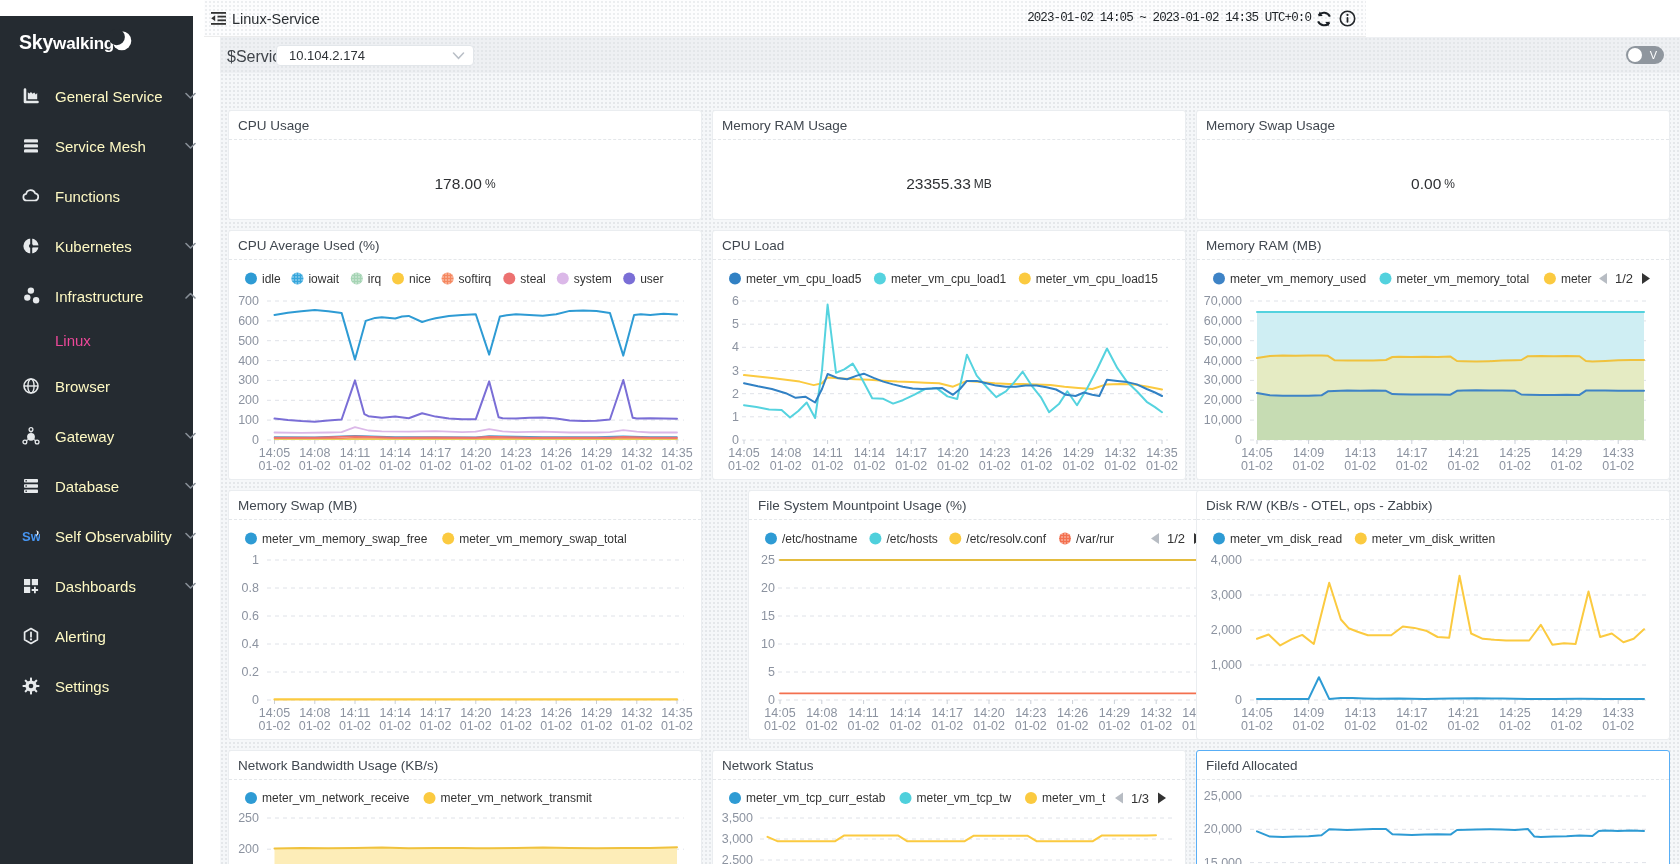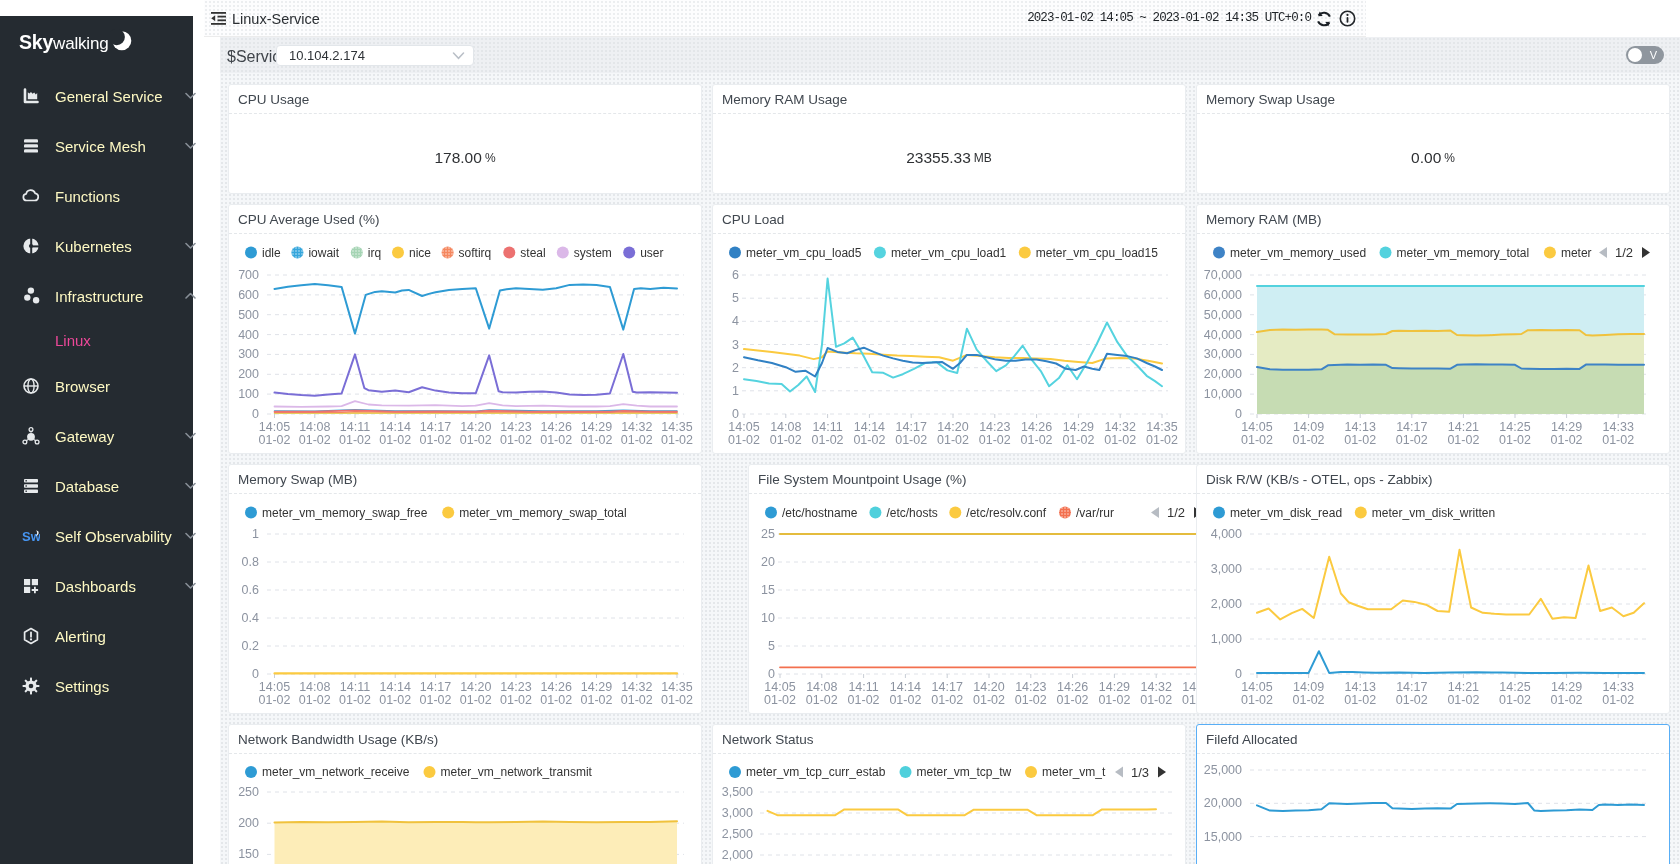--- a/index.html
+++ b/index.html
@@ -1,18 +1,18 @@
 <!DOCTYPE html>
 <html><head><meta charset="utf-8"><style>
 * { margin:0; padding:0; box-sizing:border-box; }
 html,body { width:1680px; height:864px; overflow:hidden; font-family:"Liberation Sans",sans-serif; }
 #sidebar { position:fixed; left:0; top:16px; width:193px; height:864px; background:#252b31; z-index:5; }
 #logo { position:absolute; left:19px; top:15px; color:#fff; white-space:nowrap; display:flex; align-items:baseline; }
 #logo .l1 { font-size:19.5px; font-weight:600; letter-spacing:-0.2px; }
-#logo .l2 { font-size:17px; font-weight:400; letter-spacing:-0.2px; }
+#logo .l2 { font-size:17px; font-weight:700; letter-spacing:-0.2px; }
 #moon { position:absolute; left:110px; top:13px; }
 .nav { position:absolute; left:0; width:220px; height:50px; display:flex; align-items:center; }
 .nav .ni { position:absolute; left:22px; top:50%; transform:translateY(-50%); width:18px; height:18px; }
 .nav .lbl { position:absolute; left:55px; font-size:15px; color:#fef9c3; }
 .nav .chev { position:absolute; right:24px; top:50%; transform:translateY(-50%); }
 .nav.sub { height:44px; }
 #header { position:fixed; left:204px; top:0; width:1162px; height:37px; background-color:#fdfdfe;
   background-image:radial-gradient(circle, #eceef0 0.8px, rgba(0,0,0,0) 0.8px); background-size:4px 4px;
   border-bottom:1px solid #ececec; z-index:4; }
 #htitle { position:absolute; left:28px; top:11px; font-size:14.5px; font-weight:500; color:#2b2f33; }
@@ -25,21 +25,21 @@
 #tlabel { position:absolute; left:7px; top:11px; font-size:16px; color:#3f444a; }
 #tsel { position:absolute; left:56px; top:8px; width:198px; height:21px; background:#fff; border:1px solid #e2e6ea; border-radius:4px; font-size:13px; color:#2e3236; line-height:19px; padding-left:12px; }
 #tsel svg { position:absolute; right:8px; top:6px; }
 #toggle { position:absolute; right:16px; top:9px; width:38px; height:18px; border-radius:9px; background:#8f969e; }
 #toggle .knob { position:absolute; left:2px; top:2px; width:14px; height:14px; border-radius:7px; background:#fff; }
 #toggle .tv { position:absolute; right:7px; top:2.5px; font-size:11px; color:#fff; }
 #content { position:fixed; left:220px; top:73px; width:1460px; height:791px;
   background-color:#f5f7f9;
   background-image:radial-gradient(circle, #e4e7ea 0.8px, rgba(0,0,0,0) 0.8px);
   background-size:4px 4px; z-index:1; }
-.card { position:fixed; background:#fff; border:1px solid #eaedf0; border-radius:3px; z-index:2; }
+.card { position:fixed; background:#fff; border:1px solid #eaedf0; border-radius:3px; z-index:2;margin-top:26px; }
 .card .ct { height:29px; line-height:29px; padding-left:9px; font-size:13.5px; color:#40474f; border-bottom:1px dashed #e4e7ea; white-space:nowrap; overflow:hidden; }
 .card.sel { border:1px solid #58aef6; }
 .val { position:absolute; left:0; top:34px; width:100%; height:78px; display:flex; align-items:center; justify-content:center; font-size:15.5px; font-weight:500; color:#2e3033; }
 .val .unit { font-size:12px; font-weight:400; margin-left:3px; }
 svg { display:block; }
 text { font-family:"Liberation Sans",sans-serif; }
 </style></head>
 <body>
 <div id="content"></div>
 <div id="sidebar">

